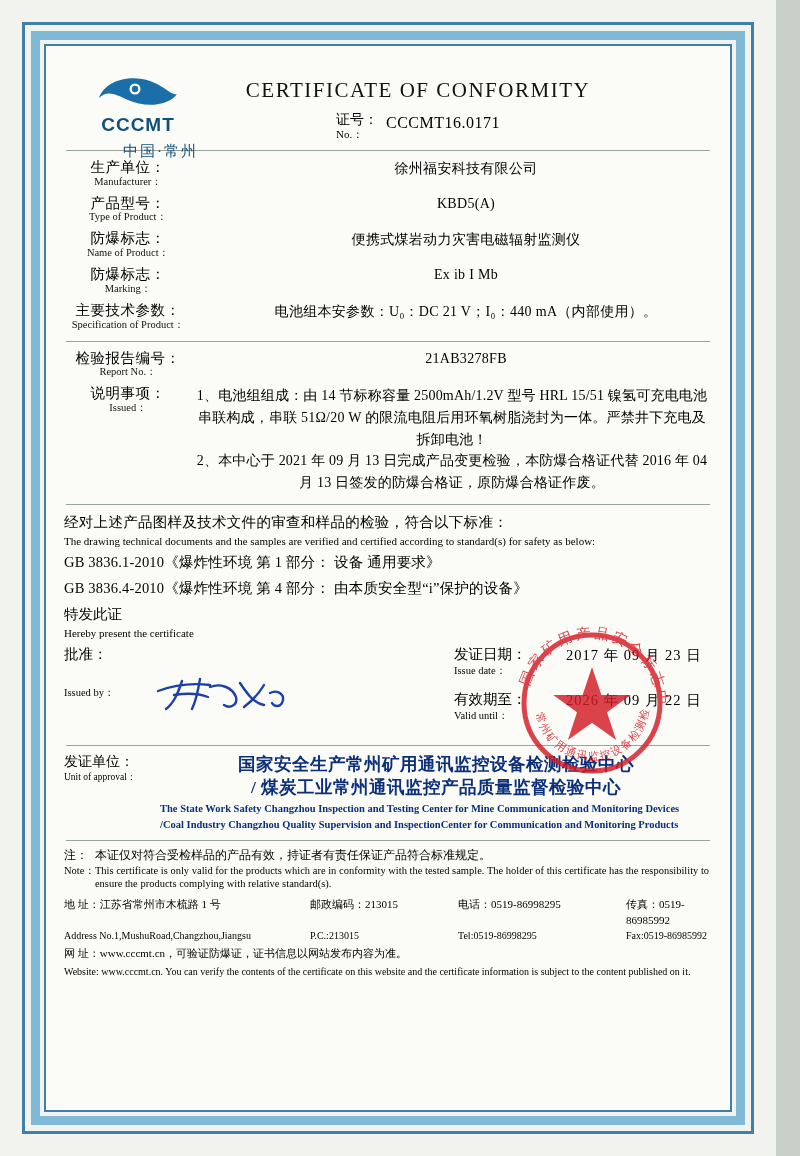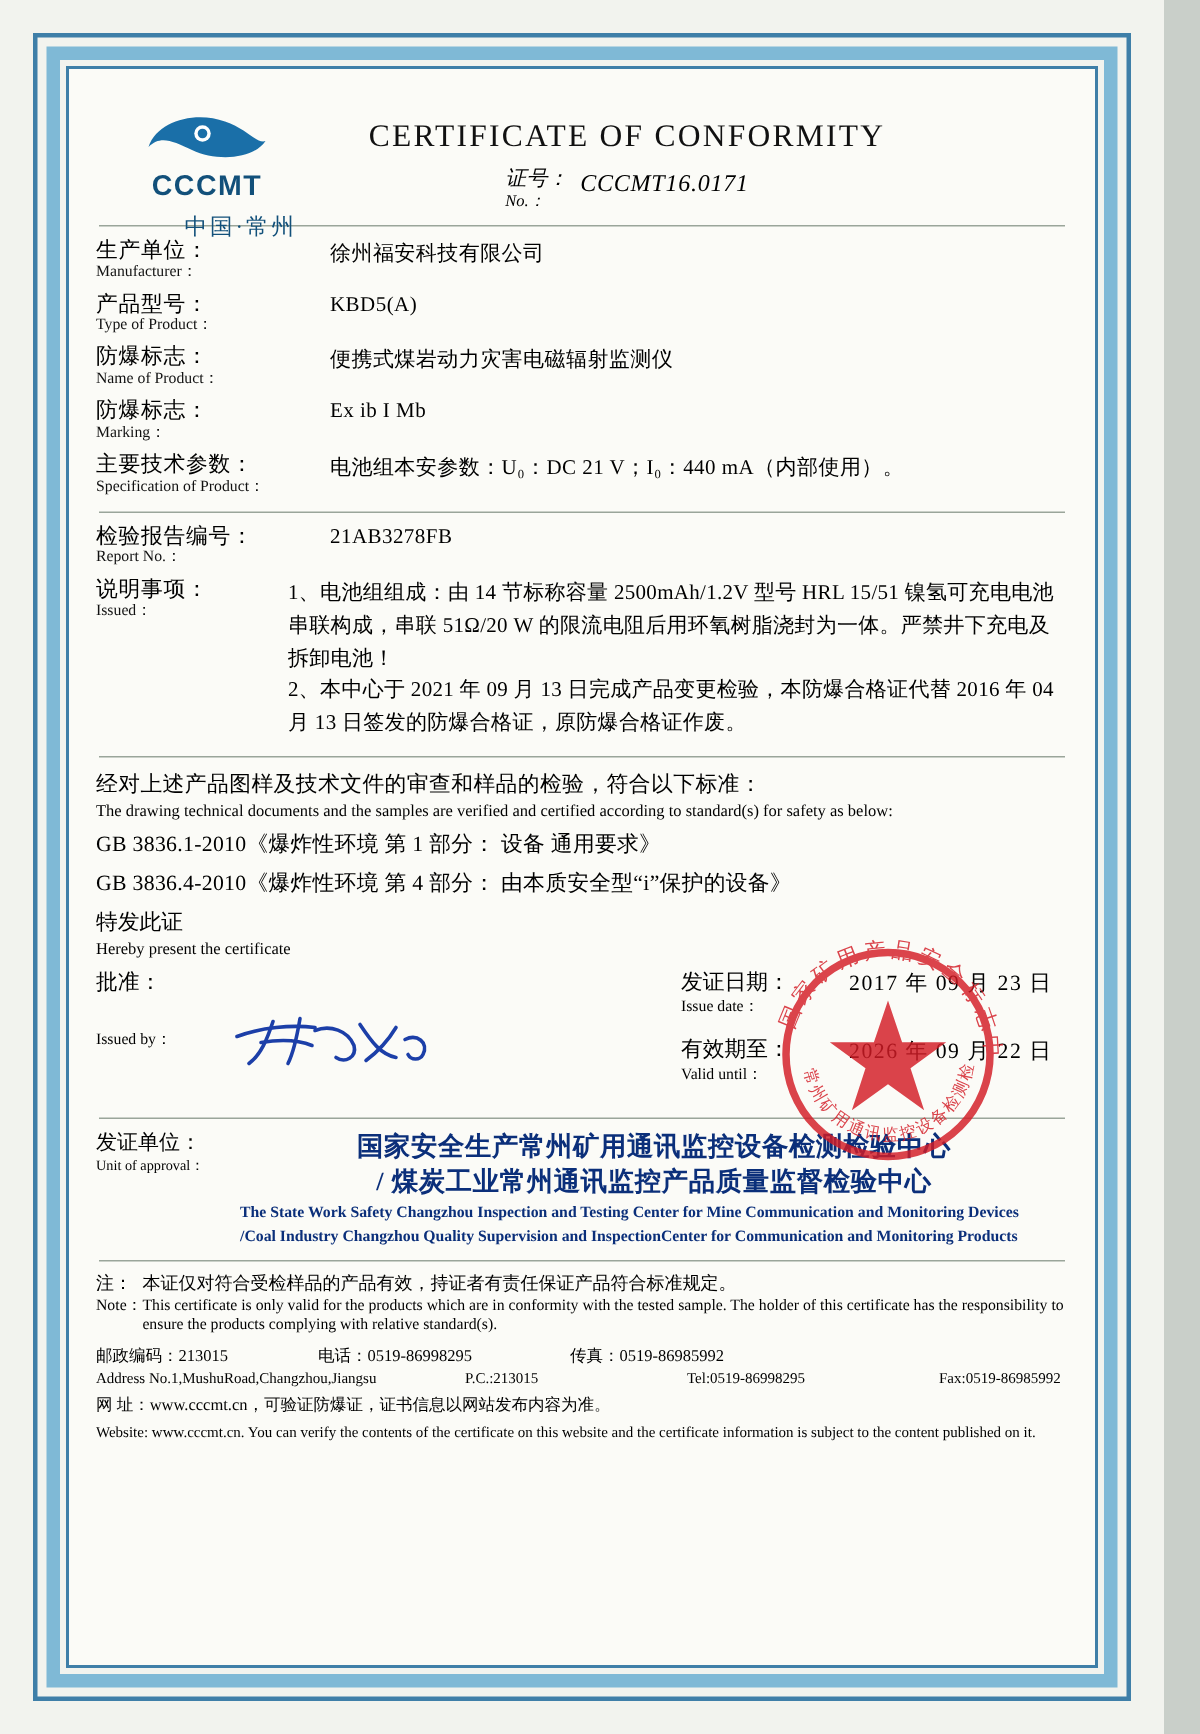--- a/index.html
+++ b/index.html
@@ -105,37 +105,36 @@
     font-size: 13px;
     line-height: 1.12;
   }
   .certno .lbl-cn { font-size: 14px; }
   .certno .lbl-en { font-size: 11px; }
   .certno-row {
     display: flex;
     justify-content: center;
     align-items: flex-start;
     gap: 8px;
-    font-style: italic;
   }
   .certno-labels { text-align: left; }
   .certno-val {
     font-size: 16px;
     letter-spacing: 0.5px;
     padding-top: 2px;
   }
 
   hr.rule {
     border: none;
     border-top: 1px solid #9aa59a;
     margin: 10px 2px 8px 2px;
   }
 
   
-  .fields { margin-top: 4px; }
+  .fields { margin-top: 4px; text-align: center; }
   .field-row {
     display: flex;
     align-items: flex-start;
     margin-bottom: 7px;
   }
   .f-label {
     width: 128px;
     flex: 0 0 128px;
     line-height: 1.15;
   }
@@ -447,20 +446,21 @@
         <div class="note-en">Note：</div>
       </div>
       <div class="ntext">
         <div class="note-cn">本证仅对符合受检样品的产品有效，持证者有责任保证产品符合标准规定。</div>
         <div class="note-en">This certificate is only valid for the products which are in conformity with the tested sample. The holder of this certificate has the responsibility to ensure the products complying with relative standard(s).</div>
       </div>
     </div>
 
     <div class="contact">
       <div class="contact-row">
+        <div class="c1"><span>地 址：</span><span>江苏省常州市木梳路 1 号</span></div>
         <div class="c2"><span>邮政编码：</span><span>213015</span></div>
         <div class="c3"><span>电话：</span><span>0519-86998295</span></div>
         <div class="c4"><span>传真：</span><span>0519-86985992</span></div>
       </div>
       <div class="contact-row contact-en">
         <div class="c1">Address No.1,MushuRoad,Changzhou,Jiangsu</div>
         <div class="c2">P.C.:213015</div>
         <div class="c3">Tel:0519-86998295</div>
         <div class="c4">Fax:0519-86985992</div>
       </div>

